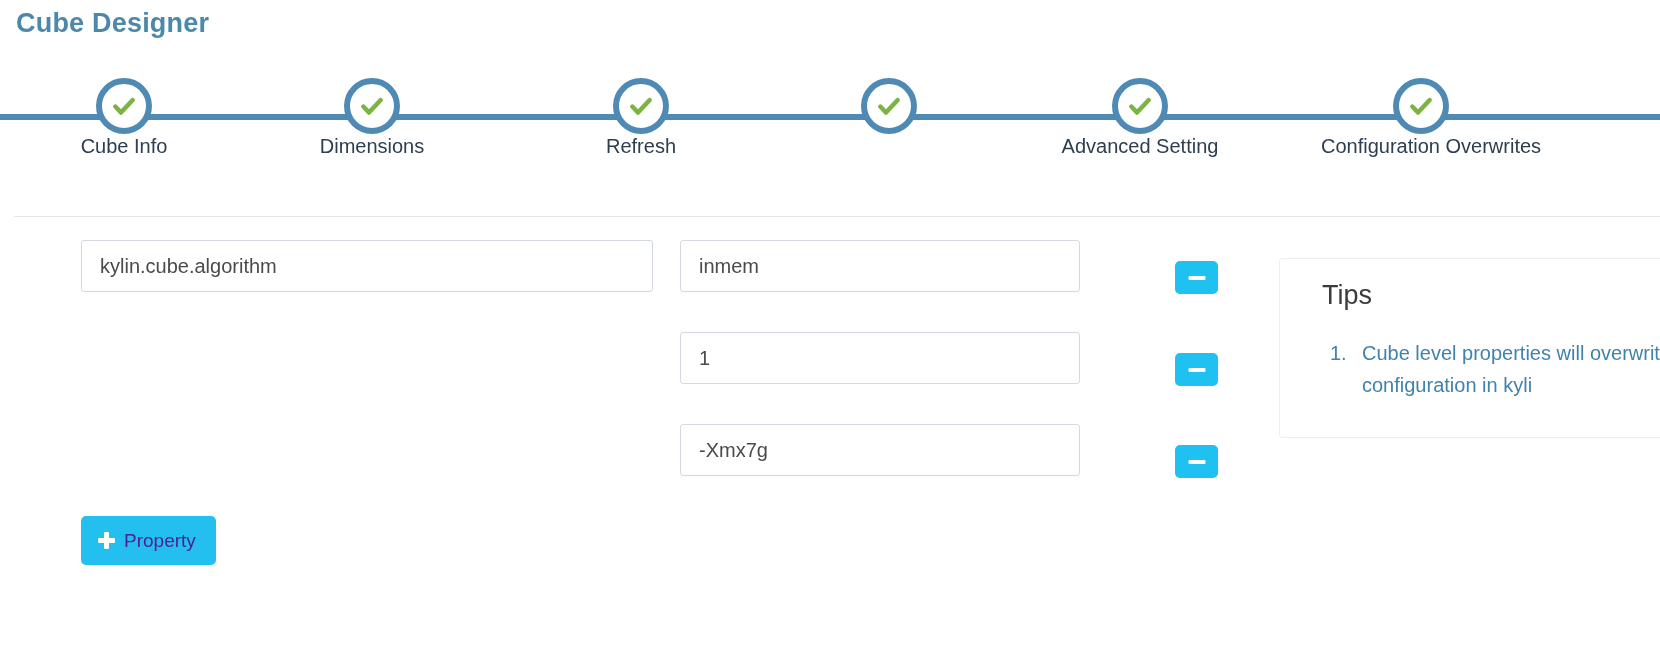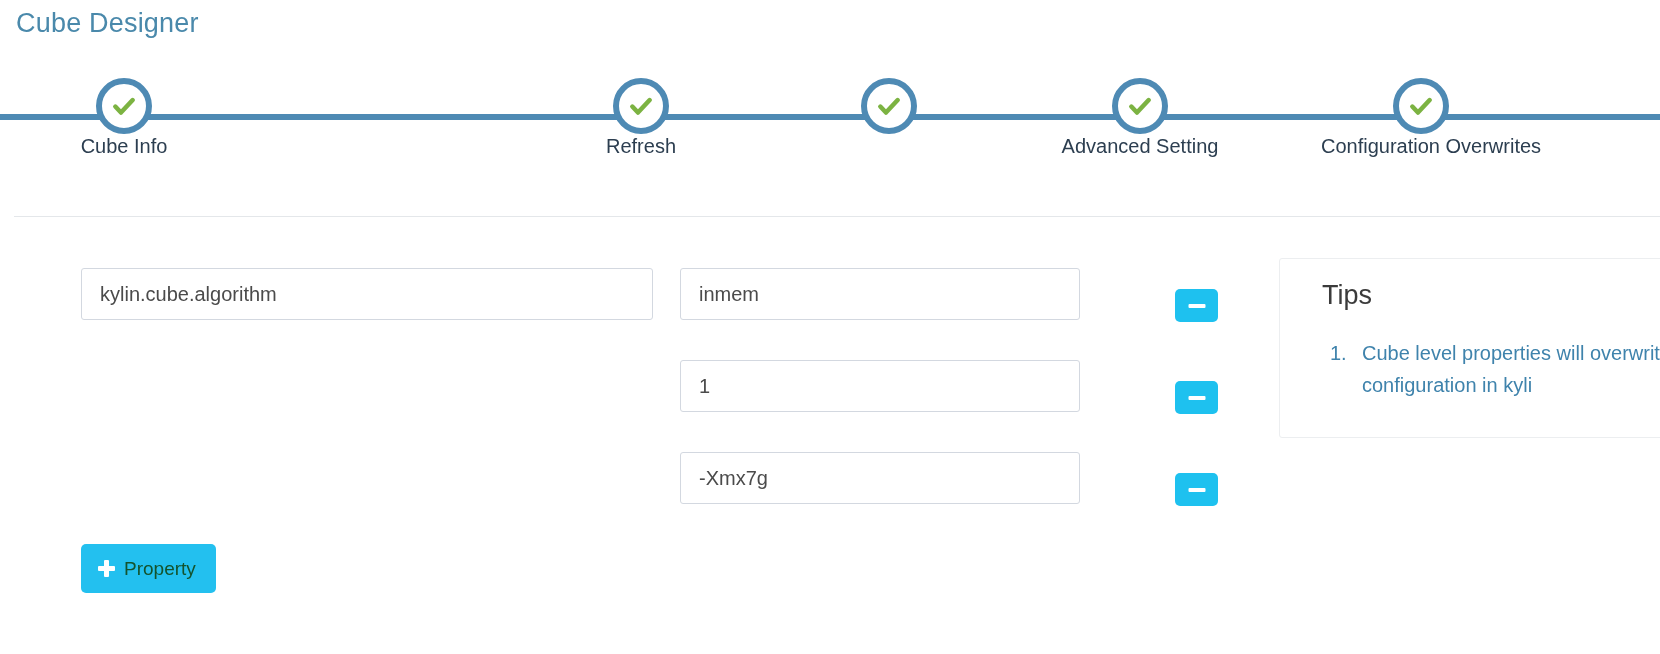--- a/index.html
+++ b/index.html
@@ -16,21 +16,21 @@
     position: relative;
   }
 
   
   .page-title {
     position: absolute;
     left: 16px;
     top: 8px;
     font-size: 27px;
     color: #4a89ab;
-    font-weight: 400;
+    font-weight: 700;
     letter-spacing: 0.2px;
     white-space: nowrap;
   }
 
   
   .stepper {
     position: absolute;
     left: 0;
     top: 78px;
     width: 1660px;
@@ -91,21 +91,20 @@
   .form-area {
     position: absolute;
     left: 0;
     top: 240px;
     width: 1270px;
   }
   .prop-row {
     position: relative;
     height: 56px;
     margin-bottom: 36px;
-    margin-top: 28px;
   }
   .field {
     position: absolute;
     top: 0;
     height: 52px;
     box-sizing: border-box;
     border: 1px solid #d3d8e0;
     border-radius: 3px;
     background: #ffffff;
     font-family: "Liberation Sans", sans-serif;
@@ -149,21 +148,21 @@
   }
   .btn-add {
     position: absolute;
     left: 81px;
     top: 0;
     height: 49px;
     padding: 0 20px 0 17px;
     border: none;
     border-radius: 5px;
     background: #23c0ef;
-    color: #14532d;
+    color: #4c1d95;
     font-family: "Liberation Sans", sans-serif;
     font-size: 19px;
     cursor: pointer;
     display: flex;
     align-items: center;
     gap: 9px;
   }
   .btn-add .plus-ico {
     position: relative;
     width: 17px;
@@ -242,20 +241,28 @@
 
   <div class="step" style="left:124px">
     <div class="step-circle">
       <svg viewBox="0 0 24 24">
         <path d="M4 12.5 L9.2 18 L20 6.5" fill="none" stroke="#7cb342" stroke-width="4.2" stroke-linecap="round" stroke-linejoin="round"></path>
       </svg>
     </div>
     <div class="step-label">Cube Info</div>
   </div>
 
+  <div class="step" style="left:372px">
+    <div class="step-circle">
+      <svg viewBox="0 0 24 24">
+        <path d="M4 12.5 L9.2 18 L20 6.5" fill="none" stroke="#7cb342" stroke-width="4.2" stroke-linecap="round" stroke-linejoin="round"></path>
+      </svg>
+    </div>
+    <div class="step-label">Dimensions</div>
+  </div>
 
   <div class="step" style="left:641px">
     <div class="step-circle">
       <svg viewBox="0 0 24 24">
         <path d="M4 12.5 L9.2 18 L20 6.5" fill="none" stroke="#7cb342" stroke-width="4.2" stroke-linecap="round" stroke-linejoin="round"></path>
       </svg>
     </div>
     <div class="step-label">Refresh</div>
   </div>
 

